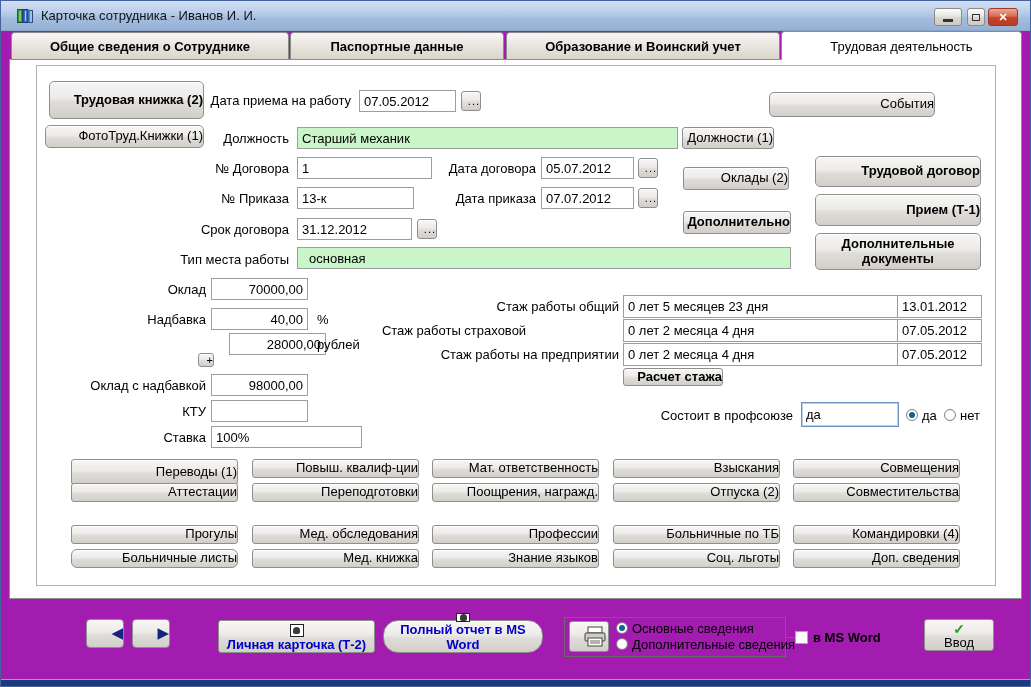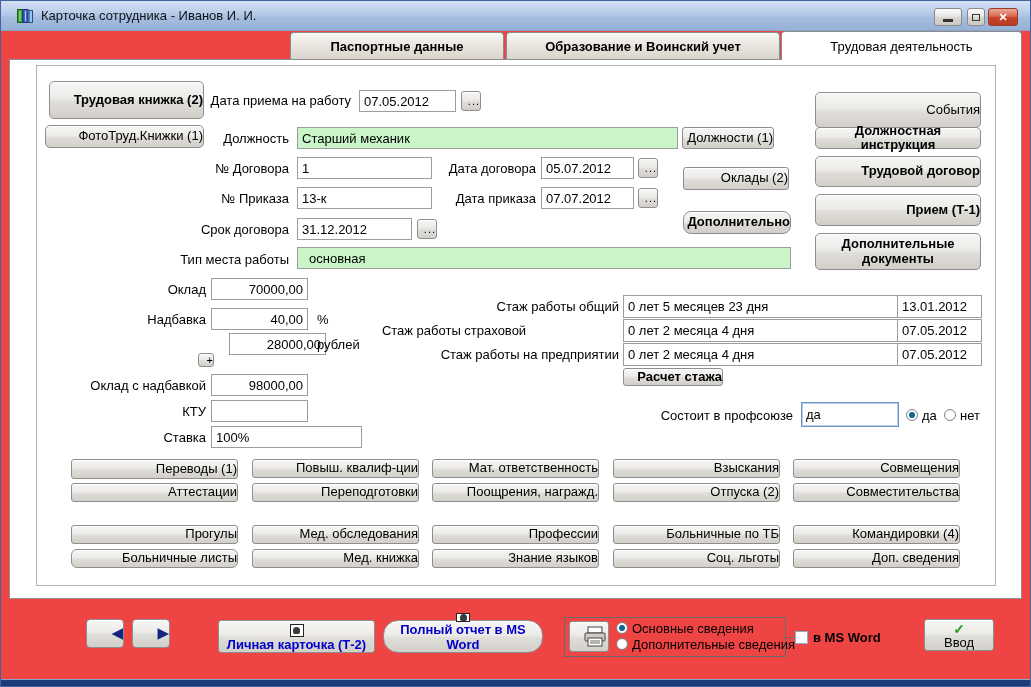--- a/index.html
+++ b/index.html
@@ -1,19 +1,19 @@
 <!DOCTYPE html>
 <html><head>
 <meta charset="utf-8">
 <style>
   html,body{margin:0;padding:0;background:#9a9a9a;}
   *{box-sizing:border-box;}
   #win{
     position:relative;width:1031px;height:687px;
-    background:#ef4444;
+    background:#a21caf;
     border:1px solid #44639e;
     font-family:"Liberation Sans", sans-serif;
     font-size:13px;color:#000;overflow:hidden;
   }
   .abs{position:absolute;}
   
   #titlebar{
     left:0;top:0;width:100%;height:30px;
     background:linear-gradient(180deg,#d3e1f4 0%,#b9cde9 40%,#a3bcde 60%,#96b1d6 100%);
     border-bottom:1px solid #8ba3c6;
@@ -108,20 +108,23 @@
       <span class="min-glyph"></span>
     </div>
     <div class="abs winbtn" style="left:966px;top:7px;width:18px;height:18px;">
       <span class="max-glyph"></span>
     </div>
     <div class="abs" id="btn-close" style="left:987px;top:7px;width:30px;height:18px;">
       <span>✕</span>
     </div>
   </div>
 
+  <div class="abs tab" style="left:10px;width:278px;">
+    <span>Общие сведения о Сотруднике</span>
+  </div>
   <div class="abs tab" style="left:289px;width:214px;">
     <span>Паспортные данные</span>
   </div>
   <div class="abs tab" style="left:505px;width:274px;">
     <span>Образование и Воинский учет</span>
   </div>
   <div class="abs tab active" style="left:780px;width:241px;">
     <span>Трудовая деятельность</span>
   </div>
 
@@ -152,33 +155,33 @@
   <div class="abs lbl" style="left:430px;top:160px;width:105px;">Дата договора</div>
   <input class="abs field" style="left: 540px; top: 156px; width: 93px; height: 22px;" readonly="" value="05.07.2012">
   <button class="abs btn browse" style="left:637px;top:157px;width:20px;height:20px;">
     <span>...</span>
   </button>
   <button class="abs btn" style="left:682px;top:166px;width:106px;height:23px;">
     <span>Оклады (2)</span>
   </button>
 
   <div class="abs lbl" style="left:100px;top:190px;width:188px;">№ Приказа</div>
-  <input class="abs field" style="left: 296px; top: 186px; width: 135px; height: 22px;" readonly="" value="13-к">
+  <input class="abs field" style="left: 296px; top: 186px; width: 117px; height: 22px;" readonly="" value="13-к">
   <div class="abs lbl" style="left:430px;top:190px;width:105px;">Дата приказа</div>
   <input class="abs field" style="left: 540px; top: 186px; width: 93px; height: 22px;" readonly="" value="07.07.2012">
   <button class="abs btn browse" style="left:637px;top:187px;width:20px;height:20px;">
     <span>...</span>
   </button>
 
   <div class="abs lbl" style="left:100px;top:221px;width:188px;">Срок договора</div>
   <input class="abs field" style="left: 296px; top: 217px; width: 115px; height: 22px;" readonly="" value="31.12.2012">
   <button class="abs btn browse" style="left:416px;top:218px;width:20px;height:20px;">
     <span>...</span>
   </button>
-  <button class="abs btn bold" style="left:682px;top:210px;width:108px;height:23px;border-radius:8px;">
+  <button class="abs btn bold" style="left:682px;top:210px;width:108px;height:23px;">
     <span>Дополнительно</span>
   </button>
 
   <div class="abs lbl" style="left:100px;top:251px;width:188px;">Тип места работы</div>
   <input class="abs field green" style="left: 296px; top: 246px; width: 494px; height: 22px; padding-left: 11px;" readonly="" value="основная">
 
   <div class="abs lbl" style="left:20px;top:281px;width:185px;">Оклад</div>
   <input class="abs field num" style="left: 210px; top: 277px; width: 97px; height: 22px;" readonly="" value="70000,00">
 
   <div class="abs lbl" style="left:20px;top:311px;width:185px;">Надбавка</div>
@@ -215,37 +218,34 @@
     <span>Расчет стажа</span>
   </button>
 
   <div class="abs lbl" style="left:600px;top:407px;width:192px;">Состоит в профсоюзе</div>
   <input class="abs field focus" style="left: 800px; top: 401px; width: 98px; height: 25px;" readonly="" value="да">
   <span class="abs radio checked" style="left:905px;top:408px;"></span>
   <span class="abs" style="left:921px;top:407px;z-index:4;">да</span>
   <span class="abs radio" style="left:943px;top:408px;"></span>
   <span class="abs" style="left:959px;top:407px;z-index:4;">нет</span>
 
-  <button class="abs btn" style="left:814px;top:91px;width:166px;height:36px;border-radius:5px;">
+  <button class="abs btn" style="left:768px;top:91px;width:166px;height:25px;border-radius:5px;">
     <span>События</span>
-  </button>
-  <button class="abs btn bold" style="left:814px;top:126px;width:166px;height:22px;border-radius:5px;">
-    <span>Должностная инструкция</span>
   </button>
   <button class="abs btn bold" style="left:814px;top:155px;width:166px;height:31px;border-radius:5px;">
     <span>Трудовой  договор</span>
   </button>
   <button class="abs btn bold" style="left:814px;top:193px;width:166px;height:32px;border-radius:5px;">
     <span>Прием (Т-1)</span>
   </button>
   <button class="abs btn bold" style="left:814px;top:232px;width:166px;height:37px;border-radius:5px;white-space:normal;padding:0 14px;">
     <span>Дополнительные документы</span>
   </button>
 
-  <button class="abs btn" style="left:70px;top:458px;width:167px;height:20px;padding-left:48px;">
+  <button class="abs btn" style="left:70px;top:458px;width:167px;height:26px;padding-left:48px;">
       <span>Переводы (1)</span>
     </button>
   <button class="abs btn" style="left:251px;top:458px;width:167px;height:19px;">
       <span>Повыш. квалиф-ции</span>
     </button>
   <button class="abs btn" style="left:431px;top:458px;width:167px;height:19px;">
       <span>Мат. ответственность</span>
     </button>
   <button class="abs btn" style="left:612px;top:458px;width:167px;height:19px;">
       <span>Взыскания</span>

